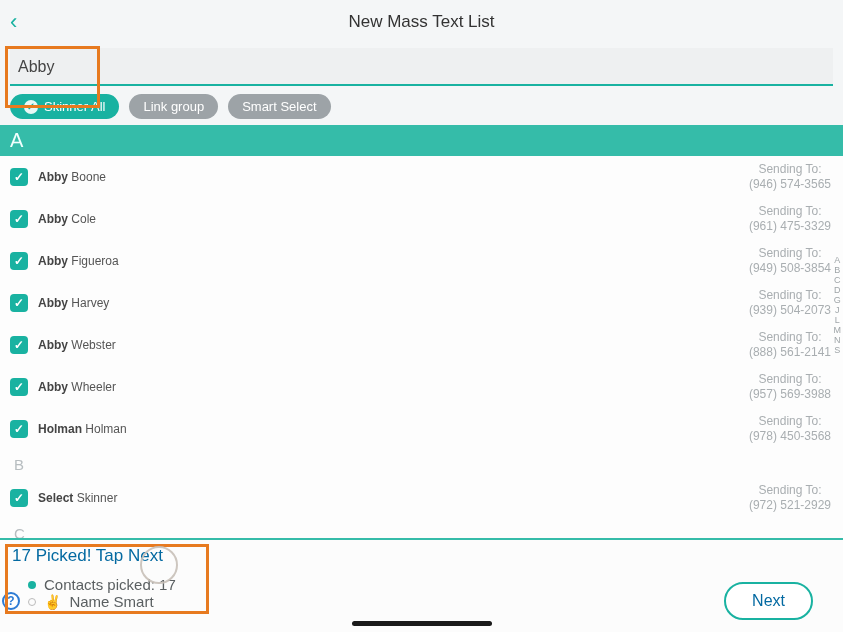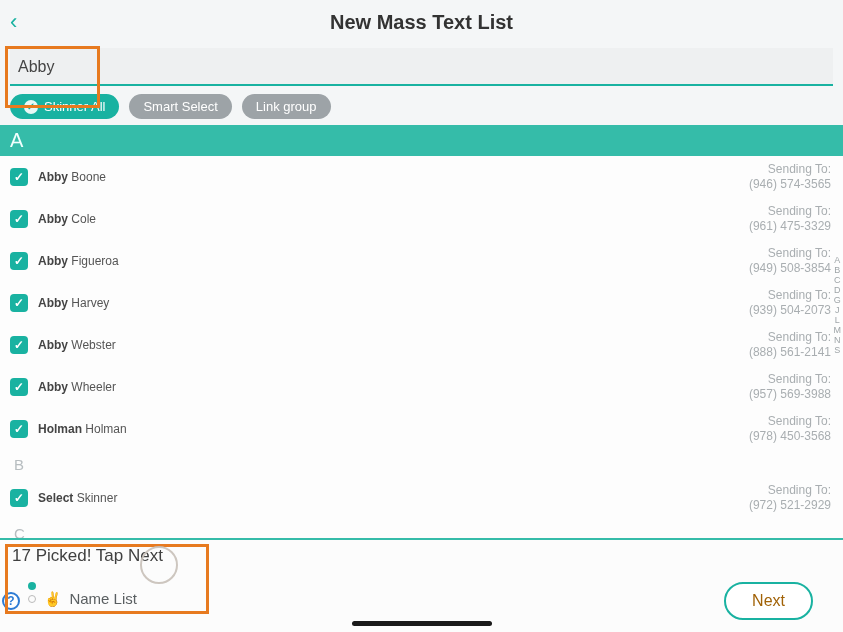--- a/index.html
+++ b/index.html
@@ -23,23 +23,23 @@
   .back {
     position: absolute;
     left: 10px;
     top: 50%;
     transform: translateY(-50%);
     color: #19b2a1;
     font-size: 22px;
     cursor: pointer;
   }
   .title {
-    font-size: 20px;
+    font-size: 17px;
     color: #333;
-    font-weight: 700;
+    font-weight: 400;
   }
   .search-wrap {
     padding: 4px 10px 0 10px;
   }
   .search {
     width: 100%;
     border: none;
     border-bottom: 2px solid #19b2a1;
     background: #eef0f1;
     font-size: 16px;
@@ -101,21 +101,21 @@
     background: #19b2a1;
     display: inline-flex; align-items: center; justify-content: center;
     color: #fff; font-size: 12px; font-weight: bold;
     margin-right: 10px;
     flex-shrink: 0;
   }
   .name { font-size: 12px; color: #555; }
   .name b { font-weight: 700; color: #444; }
   .right {
     margin-left: auto;
-    text-align: right;
+    text-align: center;
     font-size: 12px;
     color: #a9aeb1;
     line-height: 1.25;
   }
   .index-bar {
     position: absolute;
     right: 2px;
     top: 255px;
     display: flex;
     flex-direction: column;
@@ -129,31 +129,31 @@
     bottom: 0; left: 0; right: 0;
     height: 94px;
     background: #fcfcfc;
     border-top: 2px solid #35bca9;
   }
   .status-block {
     padding: 6px 10px 0 12px;
     font-size: 15px;
     color: #5a5f61;
   }
-  .status-title { font-size: 17px; color: #404040; margin-bottom: 16px; }
+  .status-title { font-size: 17px; color: #0369a1; margin-bottom: 10px; }
   .status-line { display: flex; align-items: center; gap: 8px; margin-left: 16px; font-size: 15px; }
   .bullet-g { width: 8px; height: 8px; border-radius: 50%; background: #19b2a1; display:inline-block; }
   .bullet-o { width: 8px; height: 8px; border-radius: 50%; border:1px solid #bbb; display:inline-block; }
   .emoji { font-size: 14px; }
   .next-btn {
     position: absolute;
     right: 30px;
     top: 42px;
     border: 2px solid #19b2a1;
-    color: #a16207;
+    color: #0369a1;
     background: #fff;
     border-radius: 22px;
     padding: 8px 26px;
     font-size: 16px;
     cursor: pointer;
   }
   .help {
     position: absolute;
     left: 2px;
     bottom: 22px;
@@ -199,24 +199,24 @@
 <div class="search-wrap">
   <input class="search" value="Abby" style="">
 </div>
 
 <div class="pill-row">
   <span class="pill teal">
     <span class="dot">✓</span>
     <span>Skinner All</span>
   </span>
   <span class="pill gray">
-    <span>Smart Select</span>
+    <span>Link group</span>
   </span>
   <span class="pill gray">
-    <span>Link group</span>
+    <span>Smart Select</span>
   </span>
 </div>
 
 <div class="letter-hdr">A</div>
 
 <div class="list">
   <div id="rows-a">
       <div class="row">
         <span class="chk">✓</span>
         <span class="name"><b>Abby</b> Boone</span>
@@ -280,25 +280,26 @@
     <span>M</span>
     <span>N</span>
     <span>S</span>
   </div>
 
 <div class="footer">
   <div class="status-block">
     <div class="status-title">17 Picked! Tap Next</div>
     <div class="status-line">
       <span class="bullet-g"></span>
+      <span>Contacts picked: 17</span>
     </div>
     <div class="status-line">
       <span class="bullet-o"></span>
       <span class="emoji">✌️</span>
-      <span>Name List</span>
+      <span>Name Smart</span>
     </div>
   </div>
   <button class="next-btn">Next</button>
   <div class="help">?</div>
   <div class="home-ind"></div>
 </div>
 
 <div class="hl hl1"></div>
 <div class="hl hl2"></div>
 <div class="circle"></div>

